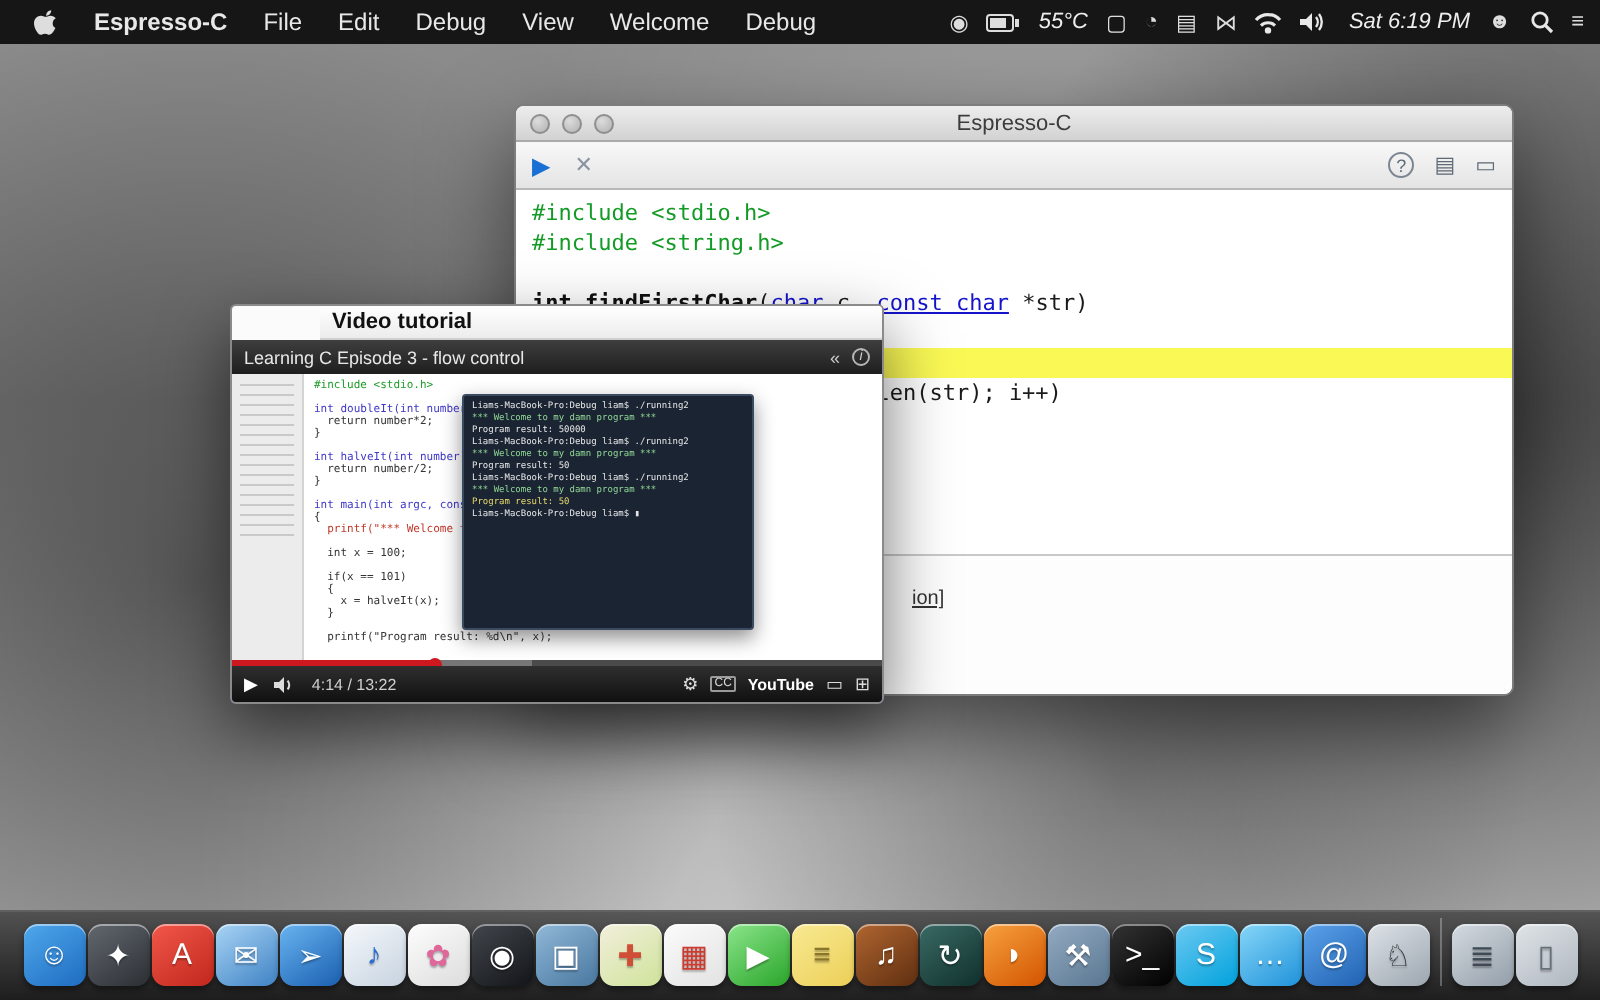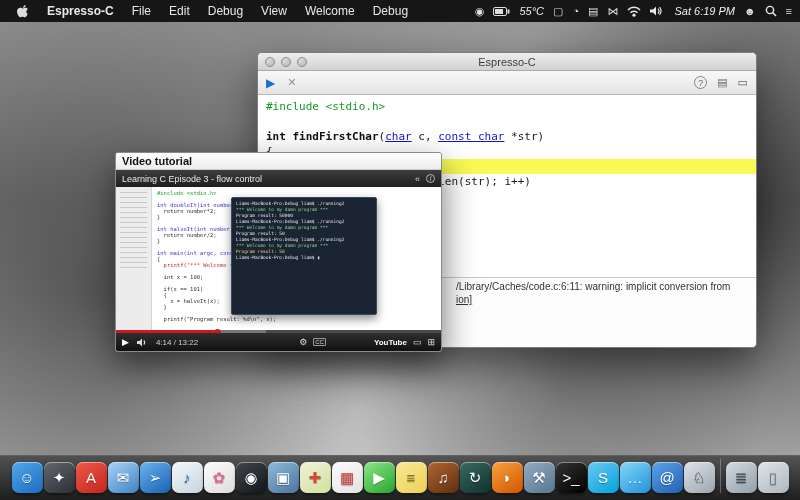--- a/index.html
+++ b/index.html
@@ -59,21 +59,21 @@
   .c-kw { color:var(--kw-blue,#1414cc);text-decoration:underline; }
   .c-b { color:#111; font-weight:bold; }
   .output-pane { position:absolute; left:0; right:0; bottom:0; height:70px; background:#fdfdfd;
     border-top:1px solid #c9c9c9; font-size:10px; color:#333; }
   .out-line1 { position:absolute; left:198px; top:3px; white-space:nowrap; }
   .out-line2 { position:absolute; left:198px; top:16px;text-decoration:underline; }
 
   
   .video-window { position:absolute; left:115px; top:152px; width:327px; height:200px;
     background:#fbfbfb; border:1px solid #8a8a8a; border-radius:3px;
-    box-shadow:0 14px 34px rgba(0,0,0,0.55); z-index:20; overflow:hidden; }
+    box-shadow:0 14px 34px rgba(0,0,0,0.55); z-index:20; overflow:hidden;padding-left:44px; }
   .vt-titlebar { height:17px; background:linear-gradient(#ffffff,#ececec);
     border-bottom:1px solid #cfcfcf; font-size:11px; font-weight:bold; color:#111;
     line-height:16px; padding-left:6px; }
   .yt-player { position:absolute; top:17px; left:0; right:0; bottom:0; background:#1d4ed8; }
   .yt-topbar { height:17px; background:linear-gradient(#3e3e3e,#1e1e1e); display:flex;
     align-items:center; padding:0 6px; color:#e8e8e8; font-size:9px; }
   .yt-top-icons { margin-left:auto; display:flex; gap:6px; align-items:center; color:#cfcfcf; }
   .yt-share { font-size:9px; }
   .yt-info { width:9px; height:9px; border:1px solid #b5b5b5; border-radius:50%;
     font-size:7px; line-height:8px; text-align:center; font-style:italic; }
@@ -97,21 +97,21 @@
     background:var(--yt-red,#cc181e); }
   .yt-controls { position:absolute; left:0; right:0; bottom:0; height:18px;
     background:linear-gradient(#2f2f2f,#101010); display:flex; align-items:center;
     padding:0 6px; color:#dcdcdc; }
   .yt-play { font-size:9px; margin-right:8px; color:#fff; }
   .yt-vol { margin-right:8px; display:flex; align-items:center; }
   .yt-time { font-size:8px; color:#cfcfcf; }
   .yt-ctrl-right { margin-left:auto; display:flex; align-items:center; gap:6px; }
   .yt-gear { font-size:9px; }
   .yt-cc { font-size:6px; border:1px solid #9a9a9a; padding:0 1px; border-radius:1px; }
-  .yt-logo { font-size:8px; font-weight:bold; color:#fff;margin-left:42px; }
+  .yt-logo { font-size:8px; font-weight:bold; color:#fff; }
   .yt-wide, .yt-full { font-size:9px; }
 
   
   .dock { position:absolute; left:0; right:0; bottom:0; height:45px;
     background:linear-gradient(rgba(70,70,70,0.85), rgba(18,18,18,0.92));
     border-top:1px solid rgba(255,255,255,0.30); z-index:40;
     display:flex; justify-content:center; align-items:flex-end; }
   .dock-items { display:flex; align-items:flex-end; gap:1px; padding:4px 2px 7px 2px; }
   .dock-icon { width:31px; height:31px; border-radius:7px; display:flex; align-items:center;
     justify-content:center; font-size:15px; color:#fff;
@@ -195,29 +195,29 @@
     <span class="tb-run">▶</span>
     <span class="tb-close">✕</span>
     <span class="tb-right">
       <span class="tb-help">?</span>
       <span class="tb-pane">▤</span>
       <span class="tb-pane">▭</span>
     </span>
   </div>
   <div class="code-area">
       <div class="code-line"><span class="c-pp">#include &lt;stdio.h&gt;</span></div>
+      <div class="code-line"><span class="c-pp">#include &lt;string.h&gt;</span></div>
       <div class="code-line">&nbsp;</div>
       <div class="code-line"><span class="c-b">int findFirstChar</span><span class="c-p">(</span><span class="c-kw">char</span><span class="c-p"> c, </span><span class="c-kw">const char</span><span class="c-p"> *str)</span></div>
       <div class="code-line"><span class="c-p">{</span></div>
       <div class="code-line hl"><span class="c-p">    </span><span class="c-kw">int</span><span class="c-p"> z = 0.05;</span></div>
       <div class="code-line"><span class="c-p">    </span><span class="c-kw">for</span><span class="c-p">(</span><span class="c-kw">int</span><span class="c-p"> i = 0; i &lt; strlen(str); i++)</span></div>
       <div class="code-line"><span class="c-p">    {</span></div>
     </div>
   <div class="output-pane">
-    <div class="out-line1">/Library/Caches/code.c:6:11: warning: implicit conversion from</div>
     <div class="out-line2">ion]</div>
   </div>
 </div>
 
 <div class="video-window">
   <div class="vt-titlebar">
     <span>Video tutorial</span>
   </div>
   <div class="yt-player">
     <div class="yt-topbar">

